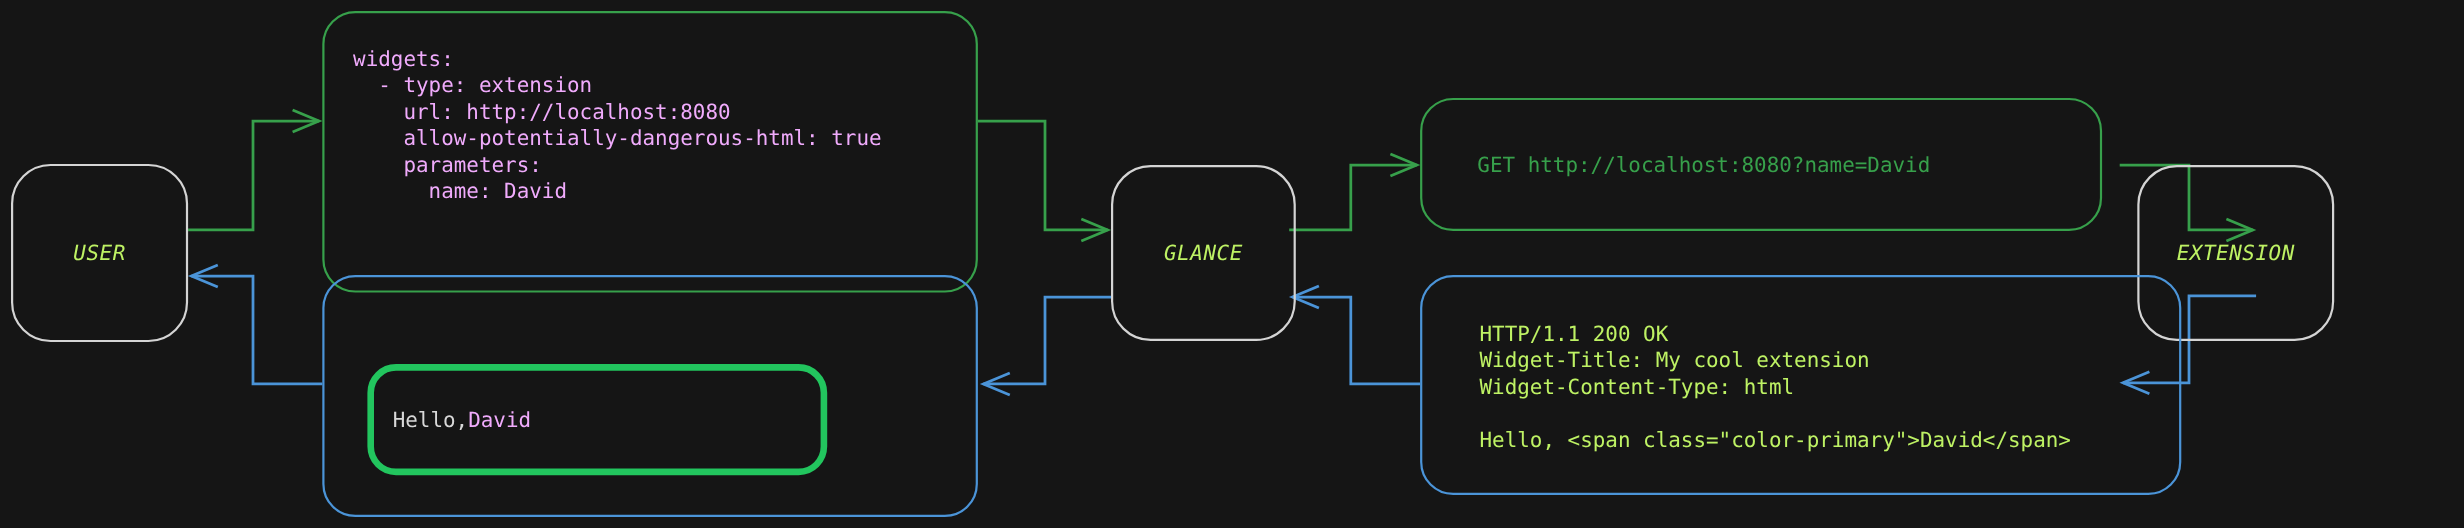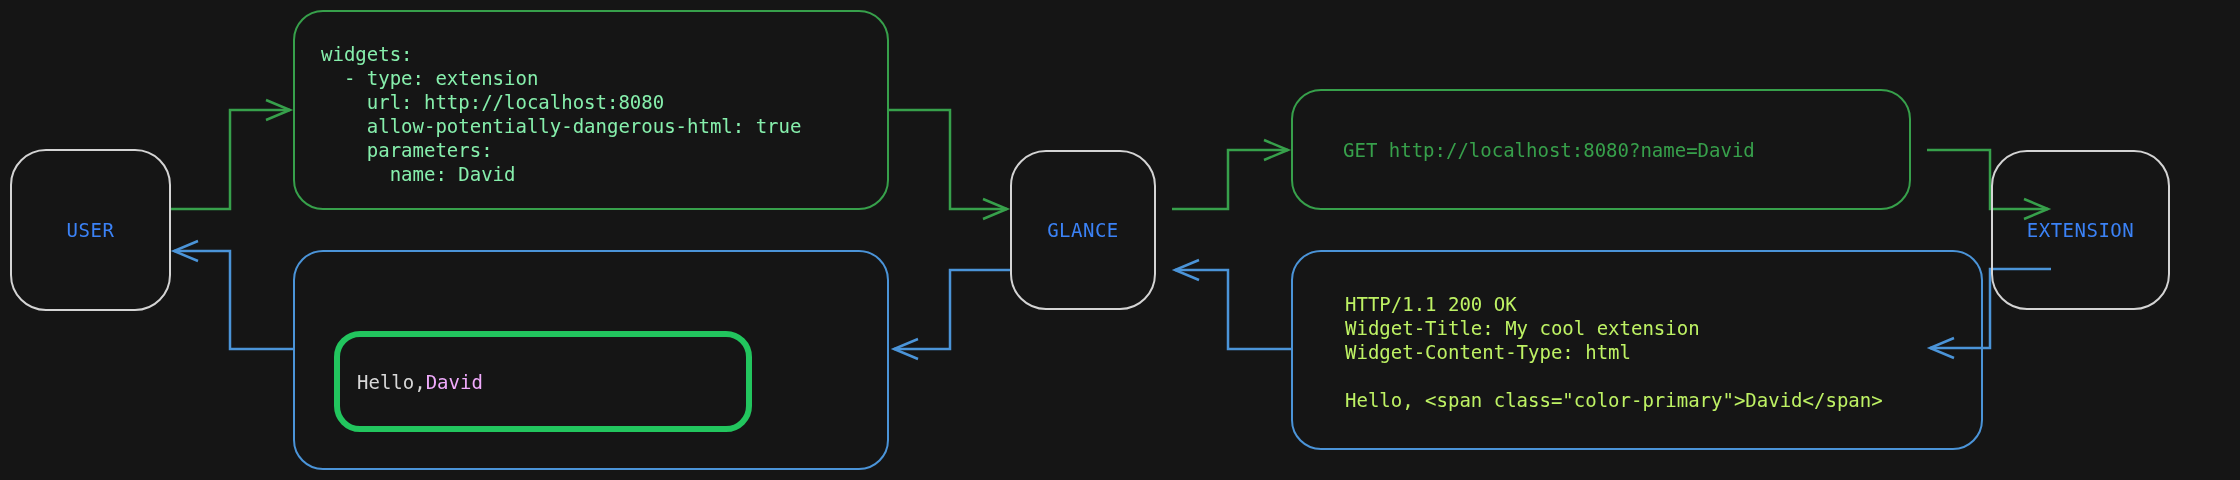--- a/index.html
+++ b/index.html
@@ -9,33 +9,33 @@
   .canvas {
     position:relative; width:2240px; height:480px;
     background:#151515; overflow:hidden;
   }
   .wires { position:absolute; left:0; top:0; width:2240px; height:480px; }
 
   
   .node {
     position:absolute; border:2px solid #d4d4d4; border-radius:36px;
     display:flex; align-items:center; justify-content:center;
-    color:#3b82f6; font-size:19px; letter-spacing:0.5px;
+    color:#bef264; font-size:19px; letter-spacing:0.5px;font-style:italic;
   }
   #node-user      { left:10px;   top:149px; width:161px; height:162px; }
-  #node-glance    { left:1010px; top:150px; width:146px; height:160px; }
-  #node-extension { left:1991px; top:150px; width:179px; height:160px; }
+  #node-glance    { left:1010px; top:150px; width:168px; height:160px; }
+  #node-extension { left:1943px; top:150px; width:179px; height:160px; }
 
   
   .msgbox { position:absolute; border:2px solid; border-radius:30px; }
   .msgbox pre {
     font-family:"DejaVu Sans Mono", monospace;
     font-size:19px; line-height:24px; white-space:pre;
   }
-  #config-box  { left:293px;  top:10px;  width:596px; height:200px; border-color:#37a04b; color:#86efac; }
+  #config-box  { left:293px;  top:10px;  width:596px; height:256px; border-color:#37a04b; color:#f0abfc; }
   #config-box pre { padding:30px 0 0 26px; }
   #request-box { left:1291px; top:89px;  width:620px; height:121px; border-color:#37a04b; color:#37a04b;
                  display:flex; align-items:center; padding-left:50px; font-size:19px; }
   #response-box{ left:1291px; top:250px; width:692px; height:200px; border-color:#4b94d8; color:#bef264; }
   #response-box pre { padding:40px 0 0 52px; }
 
   
   #widget-box { left:293px; top:250px; width:596px; height:220px; border-color:#4b94d8; }
   #widget-inner {
     position:absolute; left:39px; top:79px; width:418px; height:101px;

